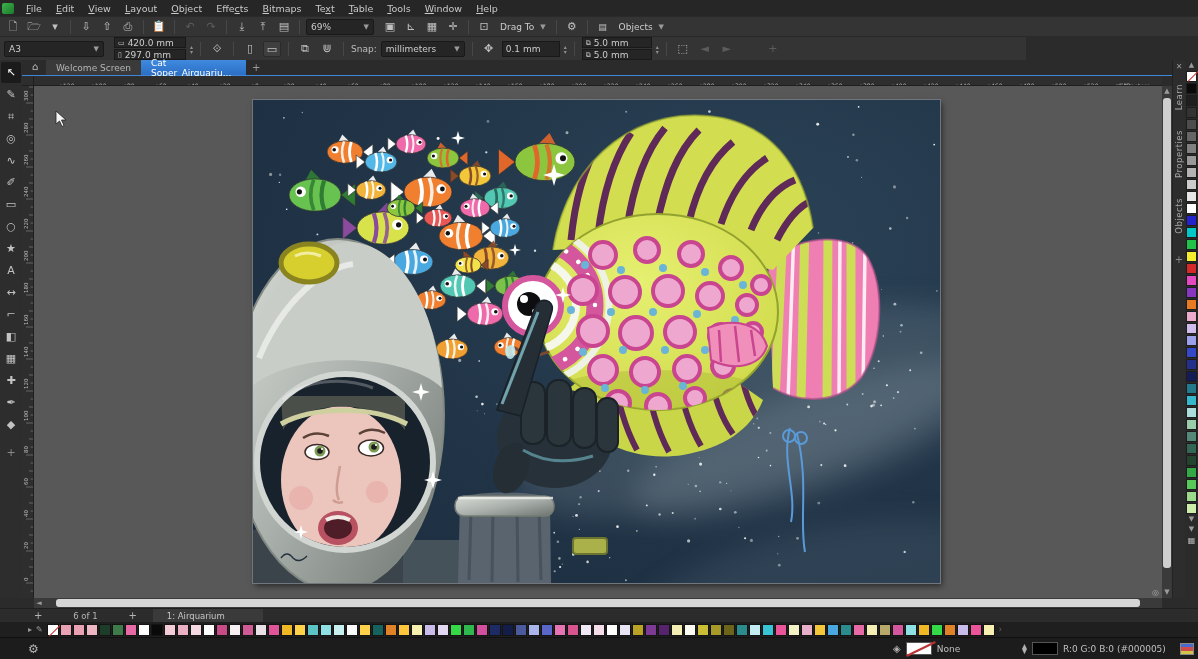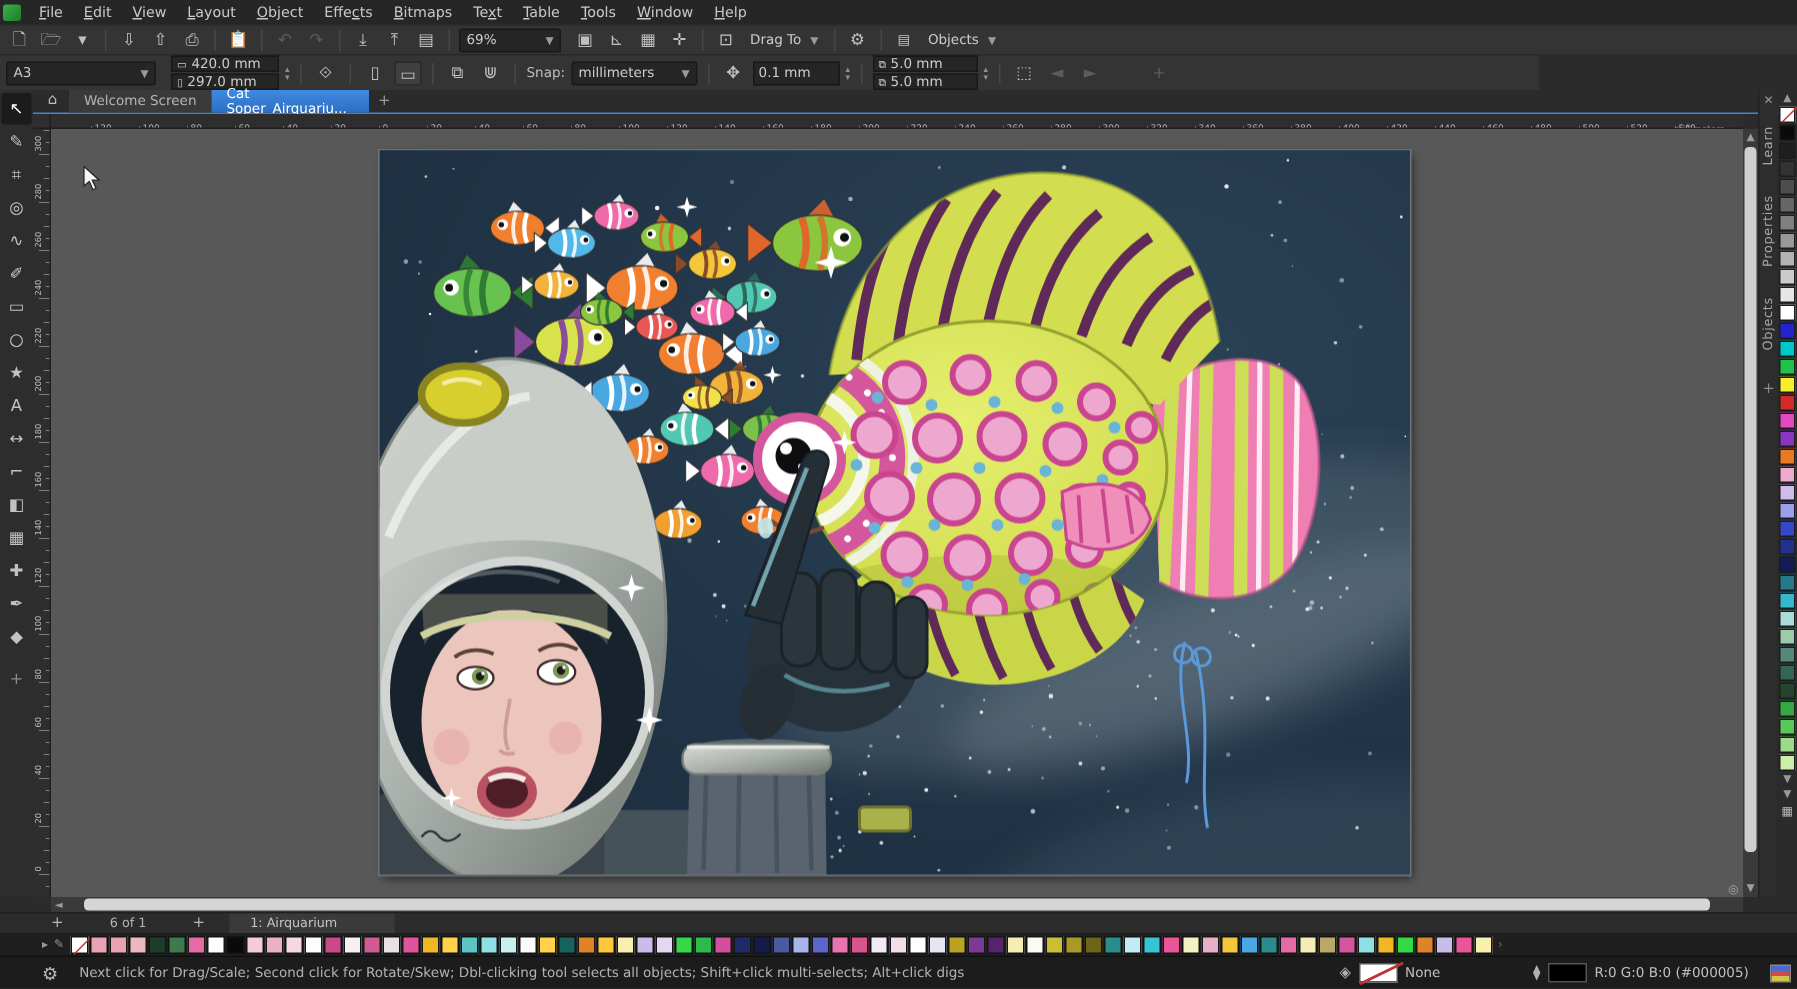--- a/index.html
+++ b/index.html
@@ -1394,21 +1394,20 @@
         <div class="dswatch" style="background: rgb(224, 130, 40);"></div>
         <div class="dswatch" style="background: rgb(202, 188, 234);"></div>
         <div class="dswatch" style="background: rgb(234, 84, 152);"></div>
         <div class="dswatch" style="background: rgb(248, 240, 176);"></div>
       </span>
     <span class="pre" style="margin-left:3px;color:#6a6a6a">›</span>
   </div>
 
   <div id="statusbar" class="abs">
     <span id="status-gear">⚙</span>
-    <span id="status-hint">Next click for Drag/Scale; Second click for Rotate/Skew; Dbl-clicking tool selects all objects; Shift+click multi-selects; Alt+click digs</span>
     <div id="fill-group">
       <span class="ind-icon">◈</span>
       <div class="ind-swatch none"></div>
       <span class="ind-label">None</span>
     </div>
     <div id="outline-group">
       <span class="ind-icon">⧫</span>
       <div class="ind-swatch black"></div>
       <span class="ind-label">R:0 G:0 B:0 (#000005)</span>
     </div>

